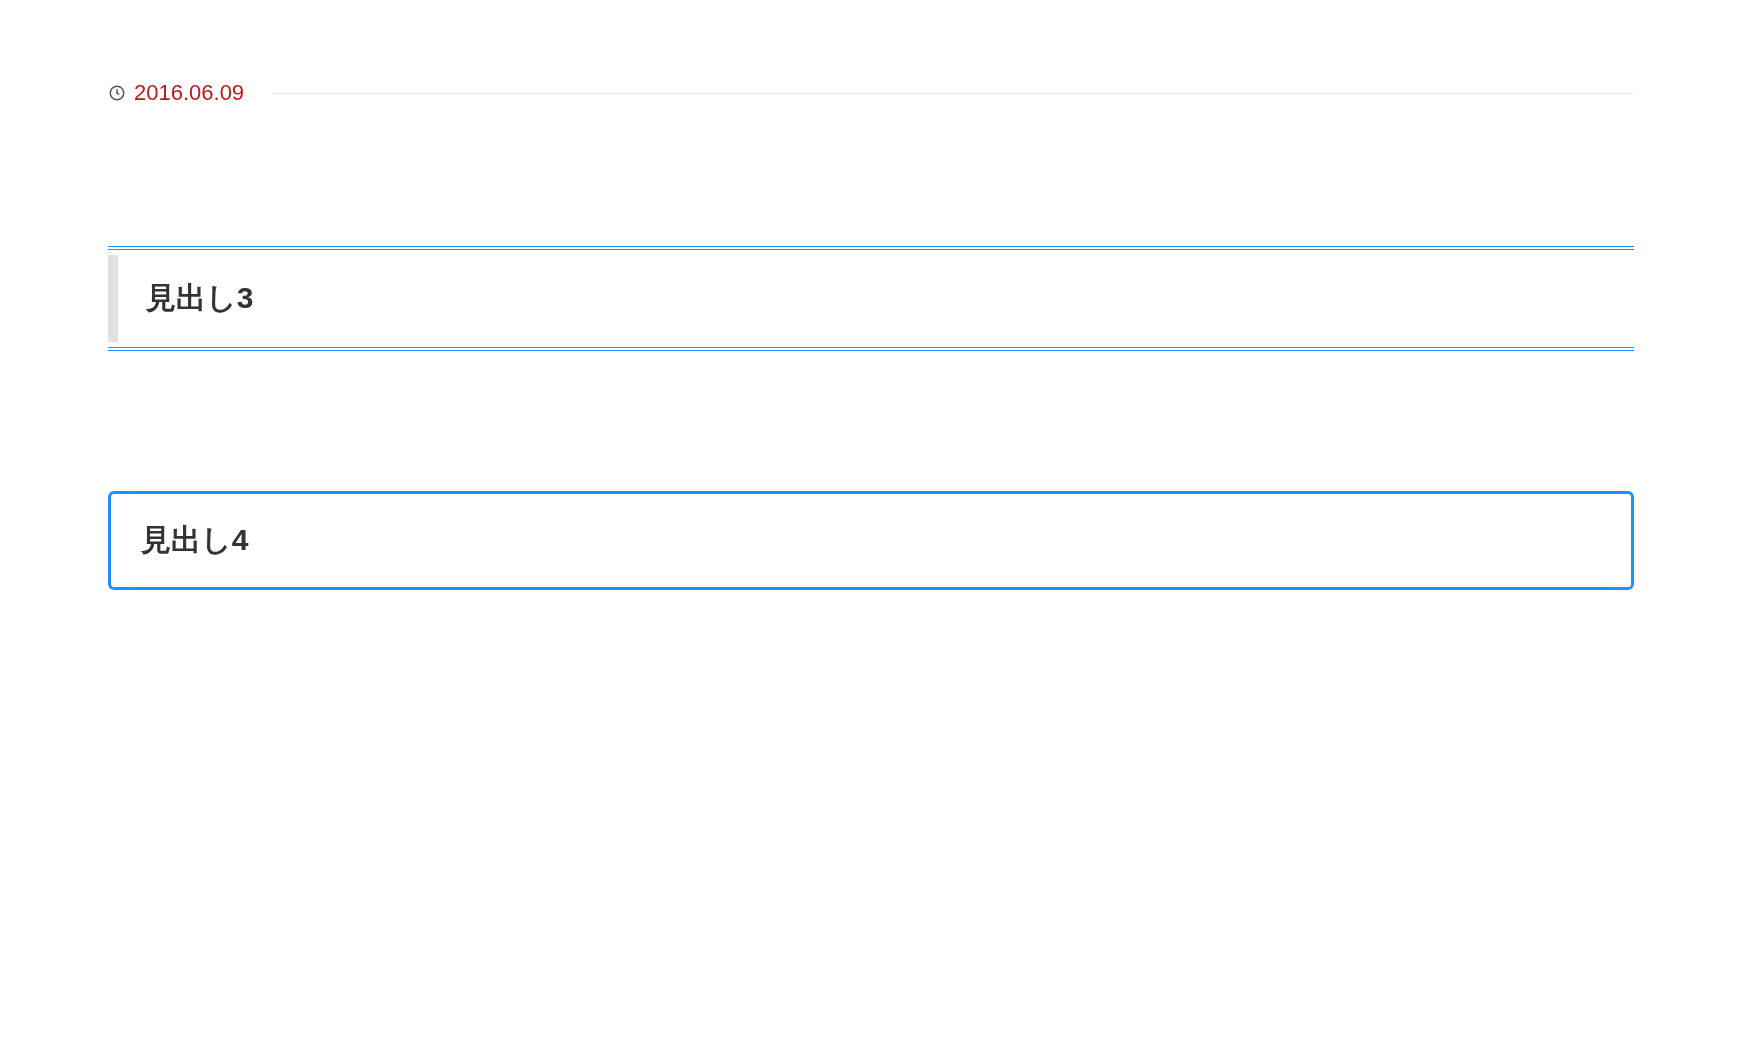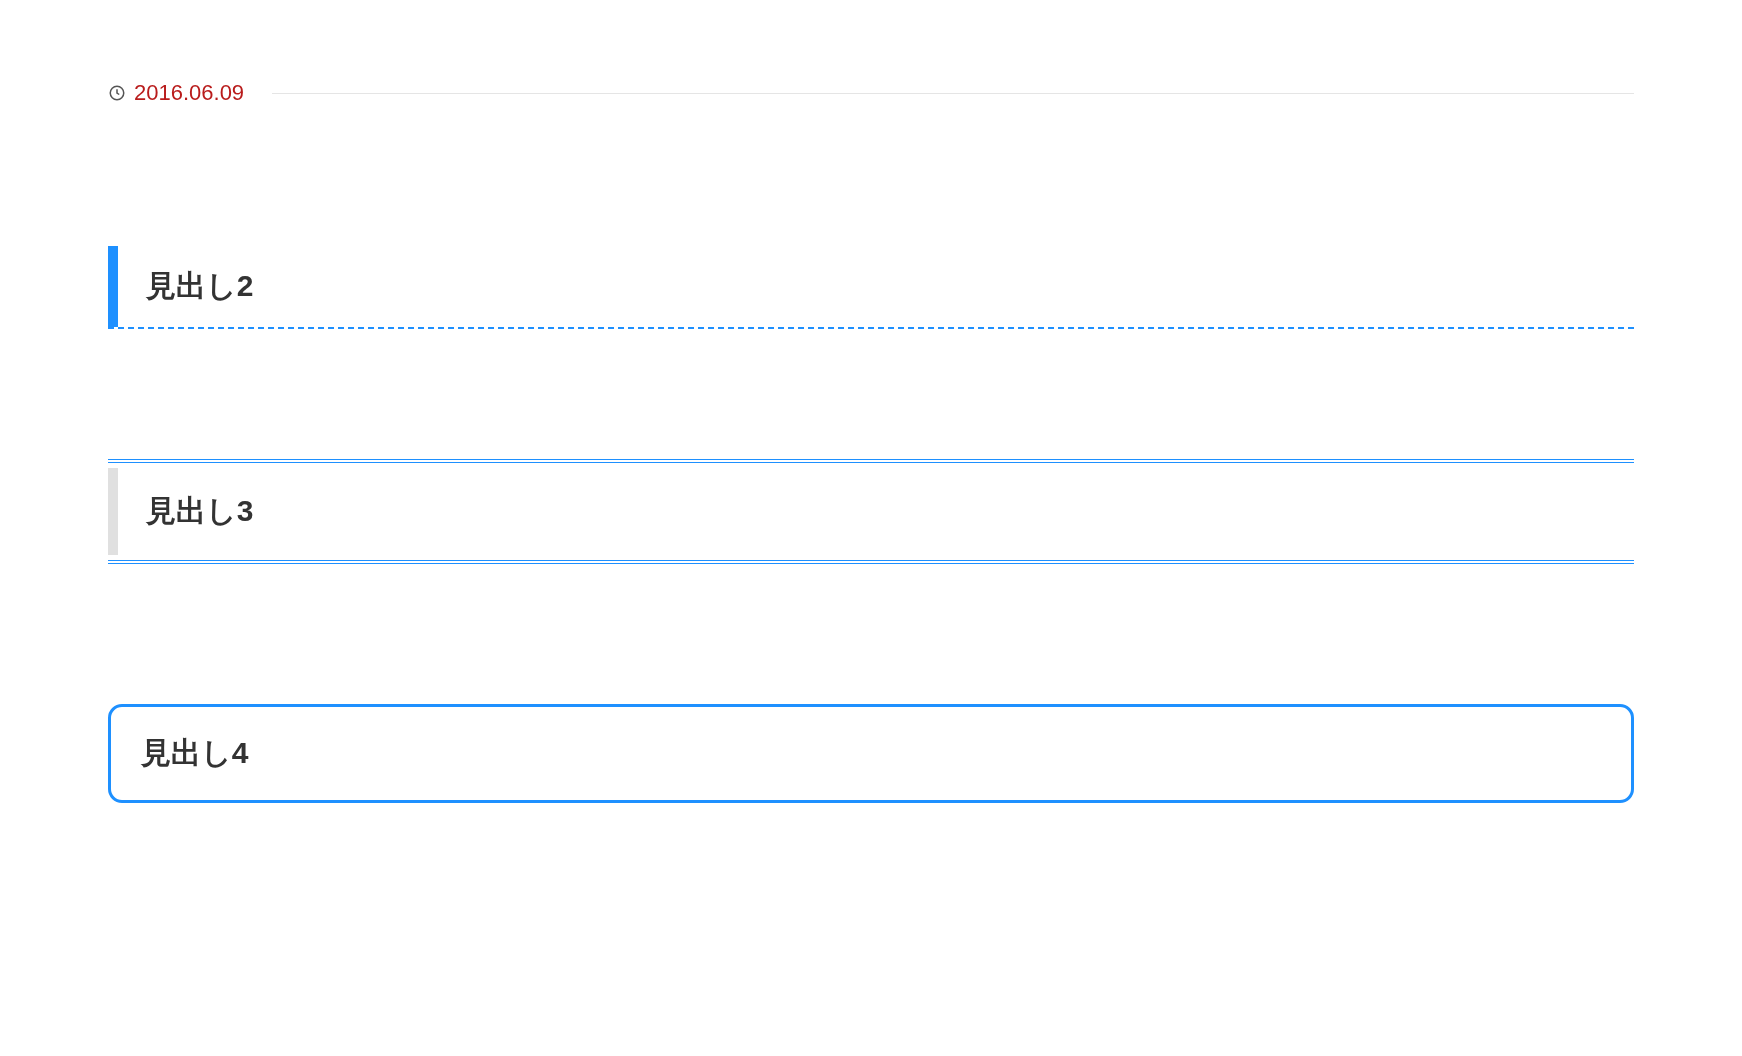--- a/index.html
+++ b/index.html
@@ -105,21 +105,21 @@
       font-weight: 600;
       color: #333333;
     }
     
     .heading4-wrapper {
       margin-bottom: 40px;
     }
     
     .heading4 {
       border: 3px solid #1e90ff;
-      border-radius: 14px;
+      border-radius: 6px;
       padding: 26px 30px;
     }
     
     .heading4-text {
       font-size: 30px;
       font-weight: 600;
       color: #333333;
     }
   </style>
 </head>
@@ -131,25 +131,20 @@
     <span class="clock-icon">
       <svg viewBox="0 0 24 24" fill="none" stroke="#555555" stroke-width="2">
         <circle cx="12" cy="12" r="9"></circle>
         <path d="M12 7v5l3 2"></path>
       </svg>
     </span>
     <span class="date-text">2016.06.09</span>
     <span class="date-row-line"></span>
   </div>
 
-  <div class="heading2-wrapper">
-    <div class="heading2">
-      <span class="heading2-text">見出し2</span>
-    </div>
-  </div>
 
   <div class="heading3-wrapper">
     <div class="heading3">
       <span class="heading3-text">見出し3</span>
     </div>
   </div>
 
   <div class="heading4-wrapper">
     <div class="heading4">
       <span class="heading4-text">見出し4</span>

